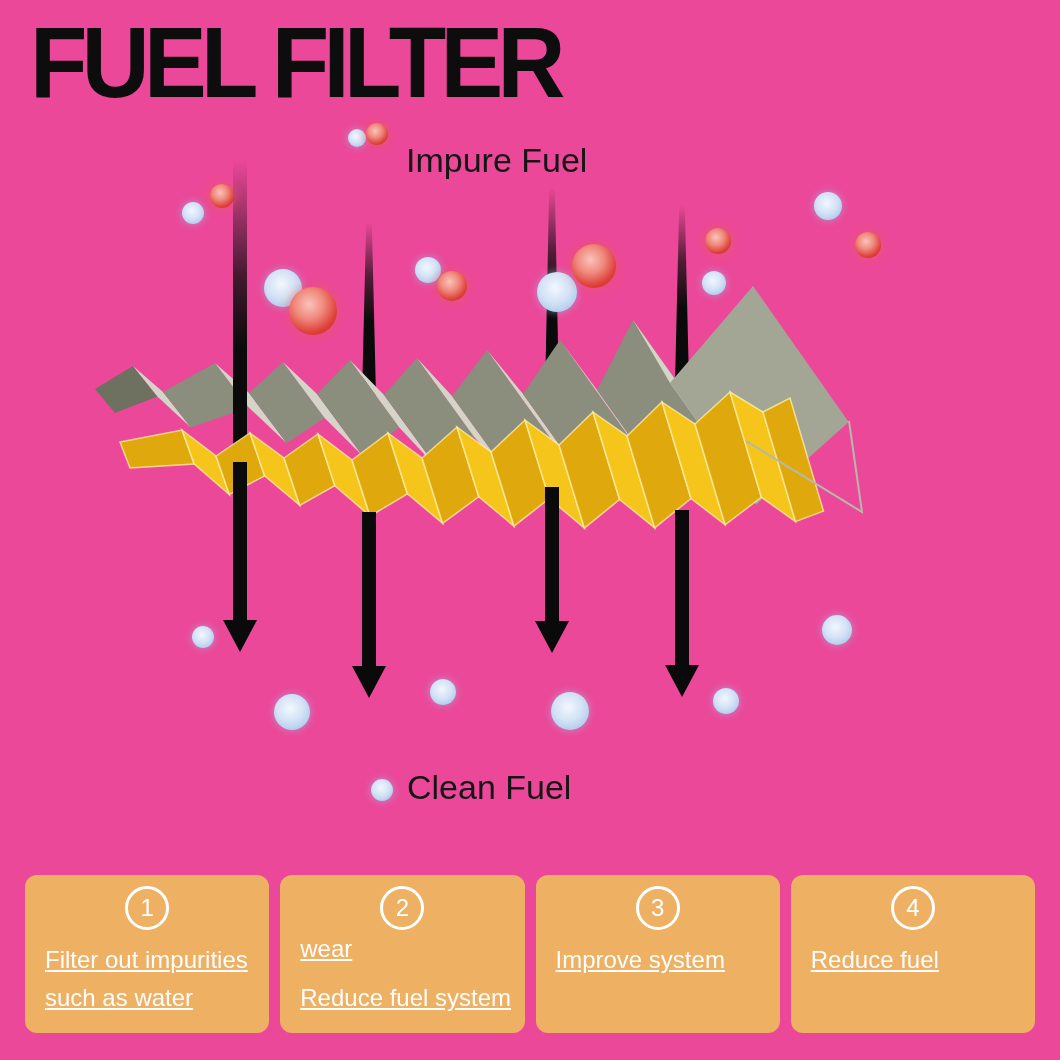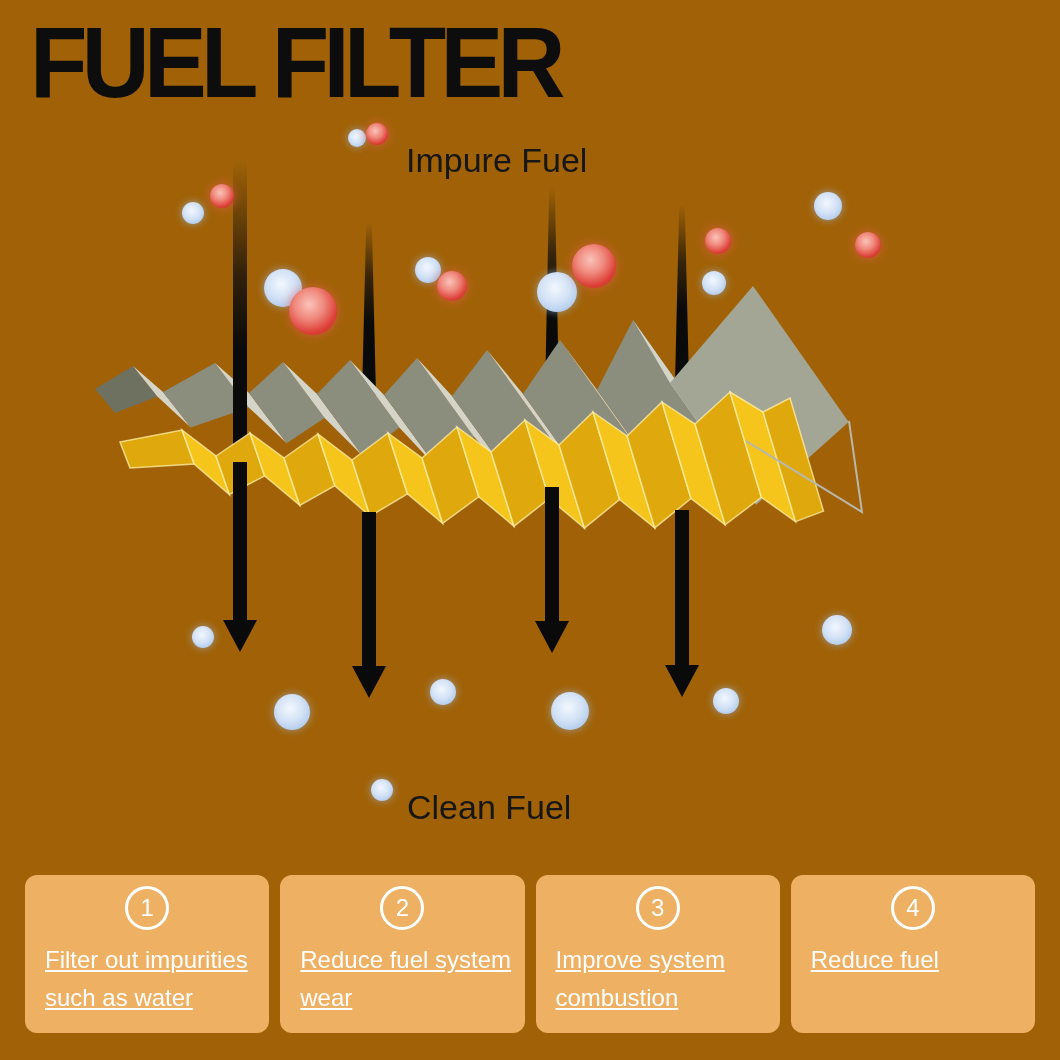--- a/index.html
+++ b/index.html
@@ -1,32 +1,32 @@
 <!DOCTYPE html>
 <html><head>
 <meta charset="utf-8">
 <style>
   html,body{margin:0;padding:0;background:#ffffff;}
   #stage{
-    position:relative;width:1060px;height:1060px;background:#a16207;
+    position:relative;width:1060px;height:1060px;background:#ec4899;
     overflow:hidden;font-family:"Liberation Sans", sans-serif;
   }
   .title{
     position:absolute;left:30px;top:2px;z-index:6;
     font-size:100px;font-weight:700;line-height:120px;letter-spacing:-6px;
     color:#0d0d0d;white-space:nowrap;
     transform:scaleX(0.94);transform-origin:left center;
   }
   .diagram-label{
     position:absolute;z-index:6;color:#161616;font-size:34px;line-height:38px;
     white-space:nowrap;
   }
   .label-impure{left:406px;top:141px;text-align:right;}
   .label-mahle{left:757px;top:572px;}
-  .label-clean{left:407px;top:788px;text-align:center;}
+  .label-clean{left:407px;top:768px;text-align:center;}
 
   
   .arrow-shaft-top{
     position:absolute;width:14px;z-index:1;
     background:linear-gradient(to bottom, rgba(10,10,10,0) 0%, rgba(10,10,10,0.7) 32%, #0a0a0a 58%);
     clip-path:polygon(30% 0, 70% 0, 100% 100%, 0 100%);
   }
   .arrow-shaft-bottom{
     position:absolute;width:14px;background:#0a0a0a;z-index:3;
   }
@@ -172,26 +172,25 @@
     </div>
 
   <div class="cards">
     <div class="card">
       <div class="num-circle">1</div>
       <p class="card-line first">Filter out impurities</p>
       <p class="card-line">such as water</p>
     </div>
     <div class="card">
       <div class="num-circle">2</div>
+      <p class="card-line">wear</p>
       <p class="card-line first">Reduce fuel system</p>
-      <p class="card-line">wear</p>
     </div>
     <div class="card">
       <div class="num-circle">3</div>
       <p class="card-line first">Improve system</p>
-      <p class="card-line">combustion</p>
     </div>
     <div class="card">
       <div class="num-circle">4</div>
       <p class="card-line first">Reduce fuel</p>
     </div>
   </div>
 </div>
 
 </body></html>

